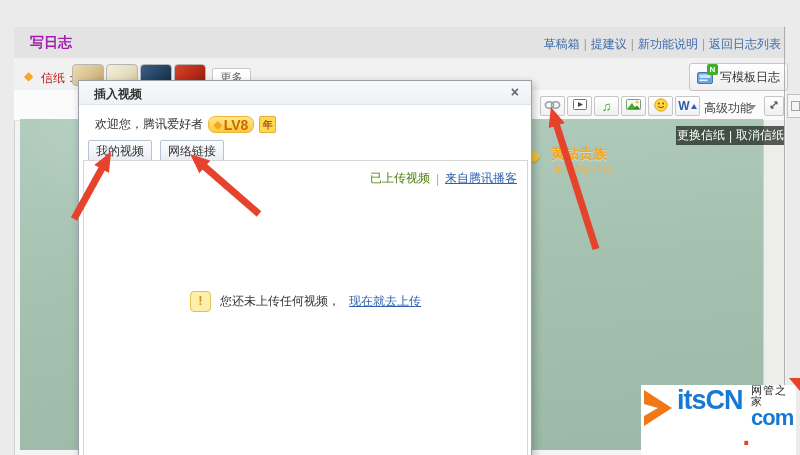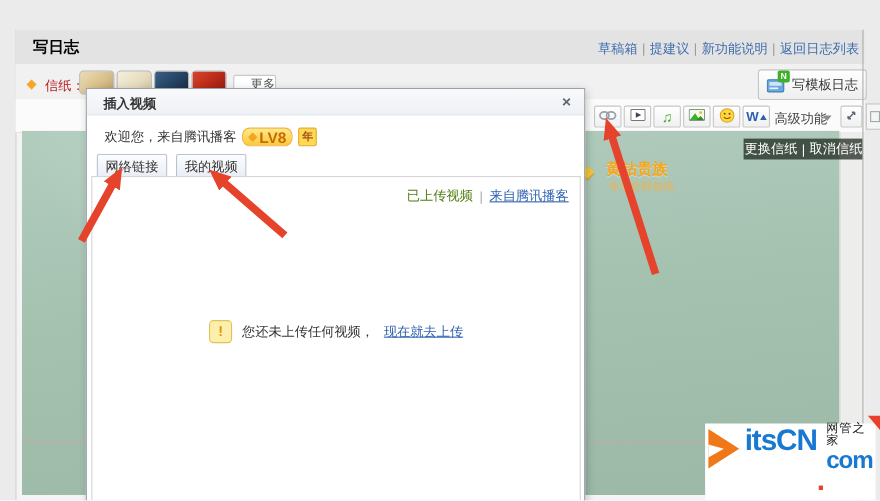--- a/index.html
+++ b/index.html
@@ -3,29 +3,29 @@
 <meta charset="utf-8">
 <style>
   html,body{margin:0;padding:0;}
   body{font-family:"Liberation Sans","DejaVu Sans",sans-serif;}
   #page{position:relative;width:800px;height:455px;background:#ebebeb;overflow:hidden;font-size:12px;color:#333;}
   .abs{position:absolute;}
 
   
   .panel{left:14px;top:27px;width:771px;height:428px;background:#f4f4f4;border-left:1px solid #cfcfcf;z-index:1;}
   .hdrband{left:14px;top:27px;width:772px;height:31px;background:#e3e3e3;border-bottom:1px solid #dcdcdc;z-index:2;}
-  .page-title{left:30px;top:34px;font-size:14px;font-weight:bold;color:#000000;z-index:3;}
+  .page-title{left:30px;top:34px;font-size:14px;font-weight:bold;color:#a21caf;z-index:3;}
   .hdr-links{top:36px;right:15px;z-index:3;color:#9a9a9a;}
   .hdr-links a{color:#3f6cab;text-decoration:none;margin:0 4px;cursor:pointer;}
   .row2{left:14px;top:58px;width:772px;height:32px;background:#f1f1f1;z-index:2;}
   .gold{color:#f5a623;}
   .diamond{font-size:12px;line-height:12px;}
   .paper-label{left:41px;top:70px;color:#b91c1c;z-index:3;}
   .thumb{top:64px;width:30px;height:20px;border:1px solid #b5b5b5;border-radius:4px;z-index:3;cursor:pointer;}
-  .more-btn{left:212px;top:68px;width:37px;height:18px;background:#fff;border:1px solid #c9c9c9;border-radius:2px;font-size:11px;color:#555;text-align:right;line-height:17px;z-index:3;cursor:pointer;}
+  .more-btn{left:212px;top:68px;width:37px;height:18px;background:#fff;border:1px solid #c9c9c9;border-radius:2px;font-size:11px;color:#555;text-align:center;line-height:17px;z-index:3;cursor:pointer;}
   .tpl-btn{left:689px;top:63px;width:97px;height:26px;background:linear-gradient(#ffffff,#eeeeee);border:1px solid #c6c6c6;border-radius:3px;display:flex;align-items:center;justify-content:center;gap:4px;z-index:3;cursor:pointer;color:#333;}
   .nbadge{position:absolute;left:10px;top:-5px;width:11px;height:11px;background:#3fae29;border-radius:2px;color:#fff;font-size:8px;font-weight:bold;text-align:center;line-height:11px;}
 
   
   .tb-band{left:14px;top:90px;width:772px;height:30px;background:#fbfbfb;border-bottom:1px solid #e4e4e4;z-index:2;}
   .publish{left:20px;top:95px;width:58px;height:23px;background:linear-gradient(#5ba0dd,#3e7fc0);border:1px solid #3a76b4;border-radius:3px;color:#fff;font-size:13px;font-weight:bold;text-align:center;line-height:22px;letter-spacing:6px;text-indent:6px;z-index:10;cursor:pointer;}
   .tbtn{top:96px;width:25px;height:20px;background:linear-gradient(#ffffff,#f0f0f0);border:1px solid #c6c6c6;border-radius:2px;display:flex;align-items:center;justify-content:center;z-index:10;cursor:pointer;box-sizing:border-box;}
   .adv{left:704px;top:100px;color:#444;z-index:10;cursor:pointer;}
   .chev{position:absolute;left:748px;top:105px;width:0;height:0;border-left:4px solid transparent;border-right:4px solid transparent;border-top:5px solid #8a8a8a;z-index:10;}
   .word-w{color:#2b5fb0;font-weight:bold;font-size:12px;line-height:12px;}
@@ -176,30 +176,30 @@
     <span class="vip-title">黄钻贵族</span>
     <span class="vip-sub">专享全部信纸</span>
   </div>
 
   <div class="abs modal">
     <div class="mtitle">
       <span class="mtitle-text">插入视频</span>
       <span class="mclose">×</span>
     </div>
     <div class="welcome">
-      <span>欢迎您，来自腾讯播客</span>
+      <span>欢迎您，腾讯爱好者</span>
       <span class="lv-pill">
         <span class="diamond">◆</span>
         <span class="lv-text">LV8</span>
       </span>
       <span class="yr-badge">年</span>
     </div>
     <div class="tabs">
+      <div class="tab">我的视频</div>
       <div class="tab">网络链接</div>
-      <div class="tab">我的视频</div>
     </div>
     <div class="cbox">
       <div class="cbox-head">
         <span class="uploaded">已上传视频</span>
         <span class="seplight">|</span>
         <span class="bluelink">来自腾讯播客</span>
       </div>
       <div class="empty">
         <span class="warn">!</span>
         <span>您还未上传任何视频，</span>

